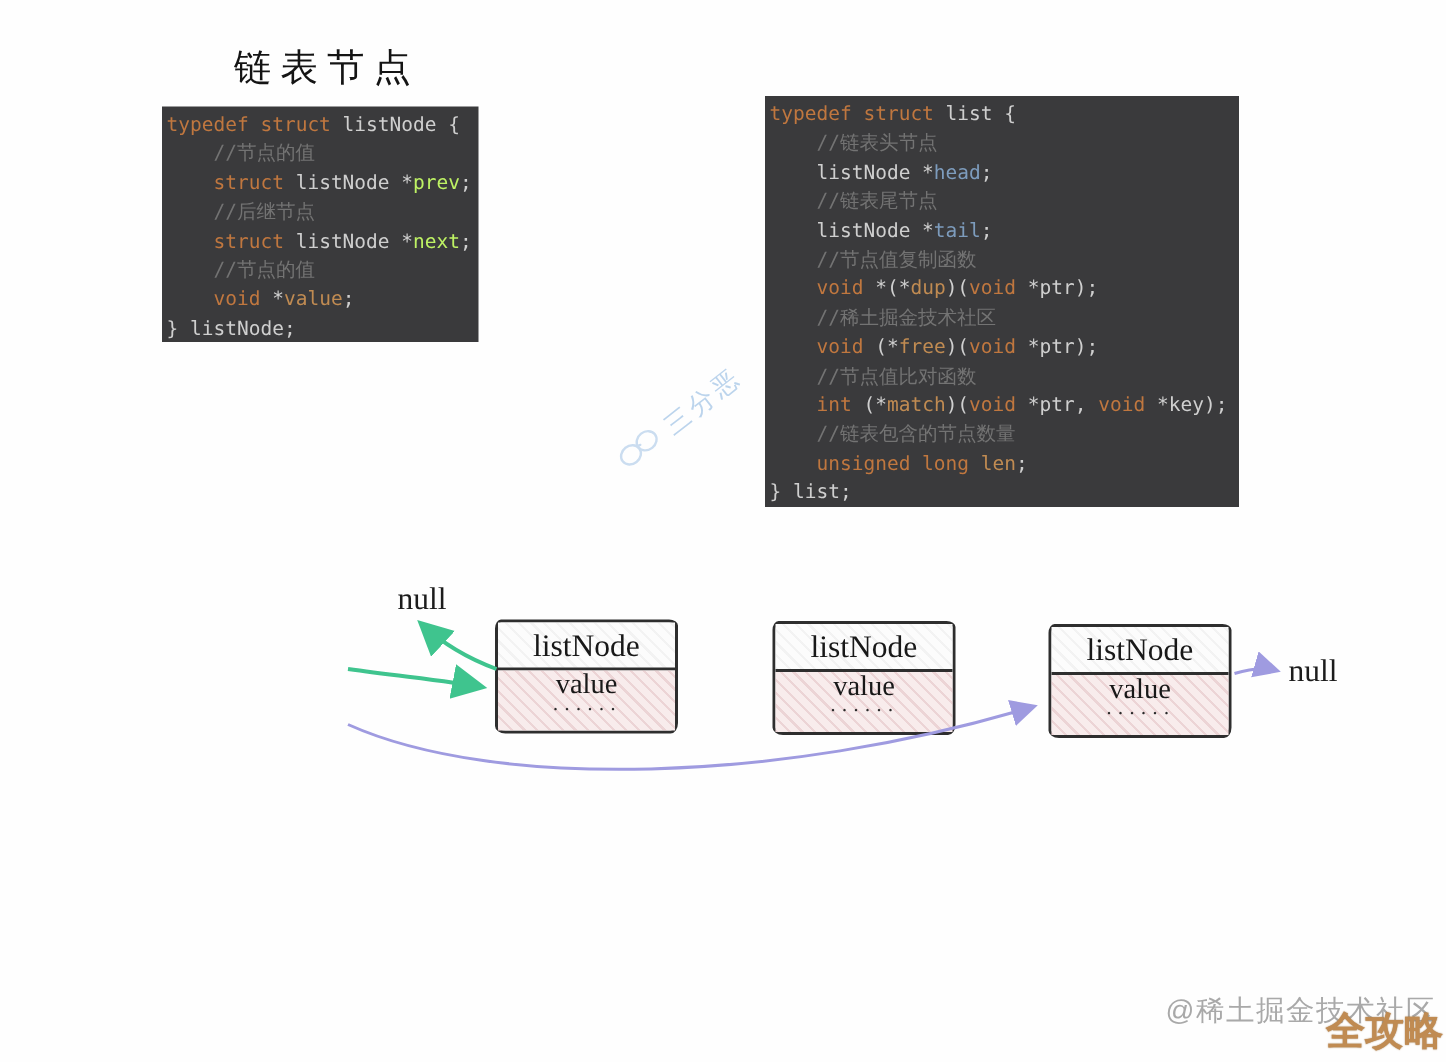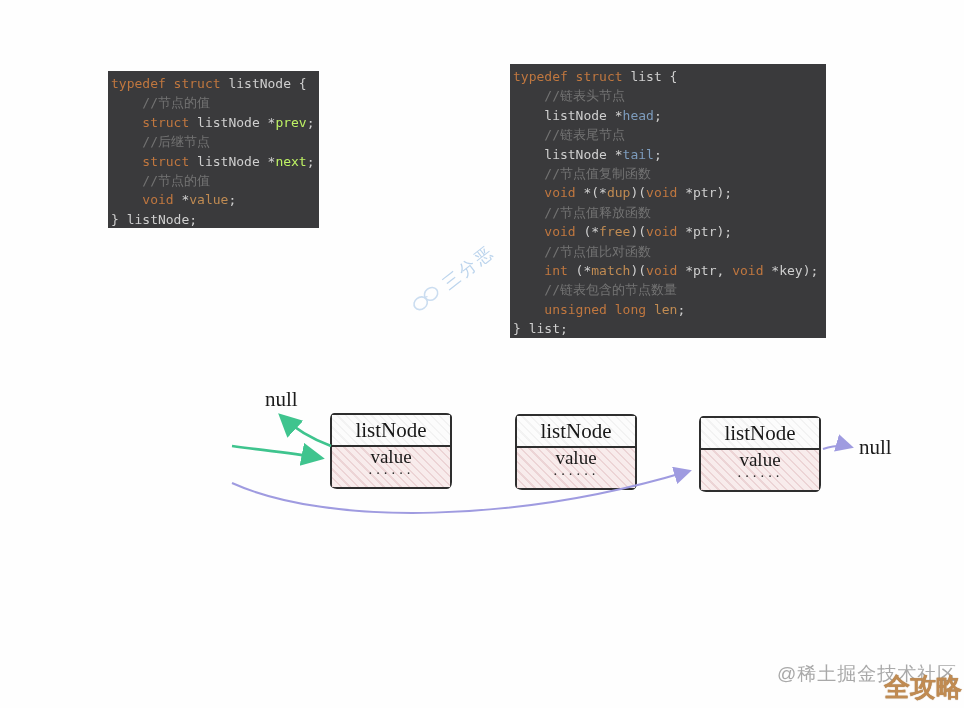--- a/index.html
+++ b/index.html
@@ -69,37 +69,38 @@
           font-family:"Liberation Sans",sans-serif;letter-spacing:1px;}
   .badge{position:absolute;left:884px;top:670px;font-size:26px;font-weight:800;
          color:#c08b52;font-family:"Liberation Sans",sans-serif;
          text-shadow:0 0 1px #9a6f3e;}
 </style>
 </head>
 <body>
 
 <div class="canvas">
 
+  <div class="sec-title left">链表节点</div>
 
   <pre class="code left"><span class="tok-k">typedef struct</span><span class="tok-t"> listNode {</span>
 <span class="tok-c">    //节点的值</span>
 <span class="tok-k">    struct</span><span class="tok-t"> listNode *</span><span class="tok-p">prev</span><span class="tok-t">;</span>
 <span class="tok-c">    //后继节点</span>
 <span class="tok-k">    struct</span><span class="tok-t"> listNode *</span><span class="tok-p">next</span><span class="tok-t">;</span>
 <span class="tok-c">    //节点的值</span>
 <span class="tok-k">    void</span><span class="tok-t"> *</span><span class="tok-o">value</span><span class="tok-t">;</span>
 <span class="tok-t">} listNode;</span></pre>
   <pre class="code right"><span class="tok-k">typedef struct</span><span class="tok-t"> list {</span>
 <span class="tok-c">    //链表头节点</span>
 <span class="tok-t">    listNode *</span><span class="tok-b">head</span><span class="tok-t">;</span>
 <span class="tok-c">    //链表尾节点</span>
 <span class="tok-t">    listNode *</span><span class="tok-b">tail</span><span class="tok-t">;</span>
 <span class="tok-c">    //节点值复制函数</span>
 <span class="tok-k">    void</span><span class="tok-t"> *(*</span><span class="tok-o">dup</span><span class="tok-t">)(</span><span class="tok-k">void</span><span class="tok-t"> *ptr);</span>
-<span class="tok-c">    //节点值释放函数</span>
+<span class="tok-c">    //稀土掘金技术社区</span>
 <span class="tok-k">    void</span><span class="tok-t"> (*</span><span class="tok-o">free</span><span class="tok-t">)(</span><span class="tok-k">void</span><span class="tok-t"> *ptr);</span>
 <span class="tok-c">    //节点值比对函数</span>
 <span class="tok-k">    int</span><span class="tok-t"> (*</span><span class="tok-o">match</span><span class="tok-t">)(</span><span class="tok-k">void</span><span class="tok-t"> *ptr, </span><span class="tok-k">void</span><span class="tok-t"> *key);</span>
 <span class="tok-c">    //链表包含的节点数量</span>
 <span class="tok-k">    unsigned long</span><span class="tok-t"> </span><span class="tok-o">len</span><span class="tok-t">;</span>
 <span class="tok-t">} list;</span></pre>
 
   <div class="watermark">
     <span>
       <svg width="34" height="18" viewBox="0 0 34 18">

